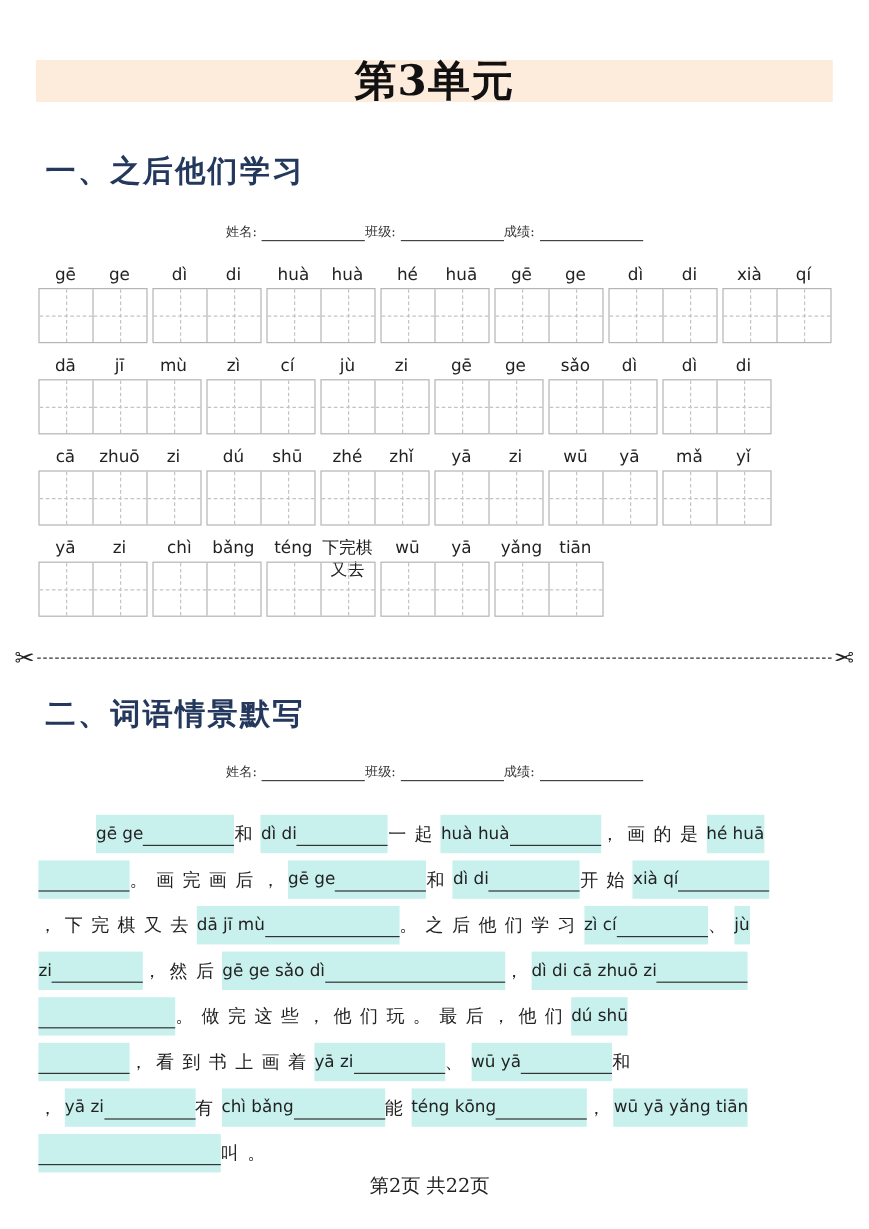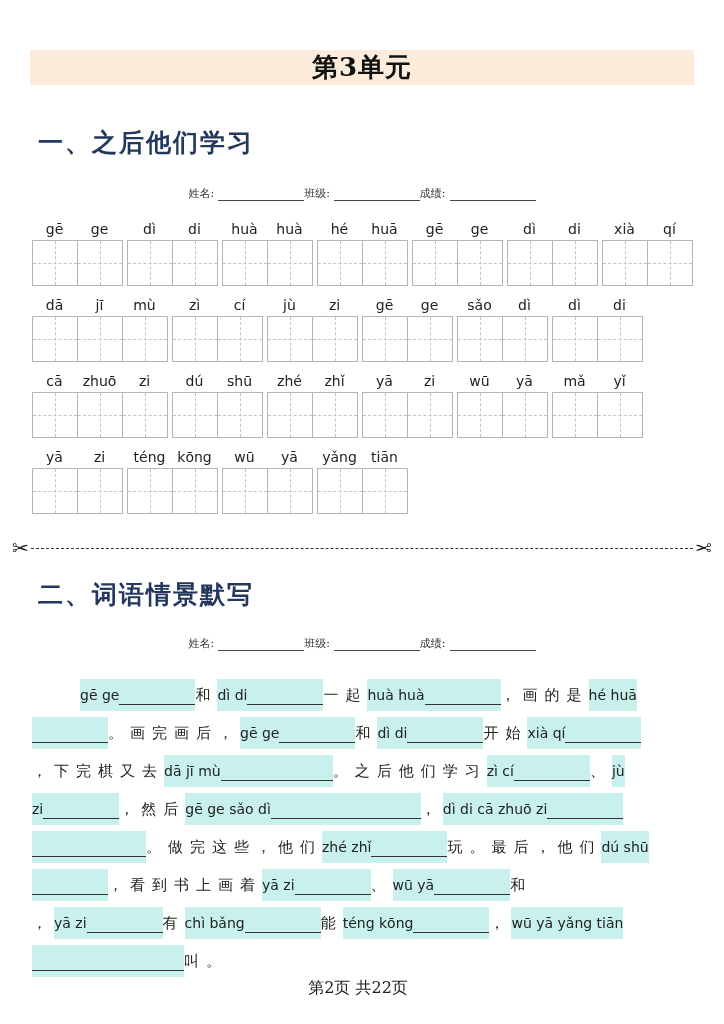--- a/index.html
+++ b/index.html
@@ -1,20 +1,20 @@
 <!DOCTYPE html>
 <html><head>
 <meta charset="utf-8">
 <style>
   html, body { margin:0; padding:0; }
   body { width:724px; height:1024px; background:#ffffff; position:relative; overflow:hidden;
          font-family:"DejaVu Sans", sans-serif; color:#222; }
   .unit-bar { position:absolute; left:30px; top:50px; width:664px; height:35px; background:#fdebdc;
               display:flex; align-items:center; justify-content:center; }
-  .unit-bar span { font-family:"DejaVu Serif", serif; font-weight:bold; font-size:26px; color:#111; letter-spacing:1px; }
+  .unit-bar span { font-family:"DejaVu Serif", serif; font-weight:bold; font-size:35px; color:#111; letter-spacing:1px; }
   .section-title { position:absolute; left:38px; font-family:"DejaVu Serif", serif; font-weight:bold;
                    font-size:25px; color:#23385c; letter-spacing:2px; }
   .info-row { position:absolute; left:0; width:724px; display:flex; justify-content:center; 
               font-family:"DejaVu Serif", serif; font-size:11px; color:#333; }
   .info-item { display:flex; align-items:flex-end; }
   .info-line { display:inline-block; width:86px; border-bottom:1px solid #444; height:12px; margin-left:4px; }
   .grid-row { position:absolute; left:32px; display:flex; gap:4px; }
   .group { display:flex; flex-direction:column; }
   .py-row { display:flex; height:20px; }
   .py { width:45px; text-align:center; font-size:14px; color:#222; line-height:18px; }
@@ -265,22 +265,32 @@
           <span class="py">yā</span>
           <span class="py">zi</span>
         </div>
         <div class="boxes">
           <div class="cell"></div>
           <div class="cell"></div>
         </div>
       </div>
       <div class="group">
         <div class="py-row">
+          <span class="py">chì</span>
+          <span class="py">bǎng</span>
+        </div>
+        <div class="boxes">
+          <div class="cell"></div>
+          <div class="cell"></div>
+        </div>
+      </div>
+      <div class="group">
+        <div class="py-row">
           <span class="py">téng</span>
-          <span class="py">kōng</span>
+          <span class="py">下完棋又去</span>
         </div>
         <div class="boxes">
           <div class="cell"></div>
           <div class="cell"></div>
         </div>
       </div>
       <div class="group">
         <div class="py-row">
           <span class="py">wū</span>
           <span class="py">yā</span>
@@ -399,24 +409,20 @@
         <span>dì di cā zhuō zi</span>
         <span class="blank" style="width: 76px;"></span>
       </span>
     </div>
     <div class="pline">
       <span class="hl">
         <span></span>
         <span class="blank" style="width: 114px;"></span>
       </span>
       <span class="txt">。做完这些，他们</span>
-      <span class="hl">
-        <span>zhé zhǐ</span>
-        <span class="blank" style="width: 76px;"></span>
-      </span>
       <span class="txt">玩。最后，他们</span>
       <span class="hl">
         <span>dú shū</span>
       </span>
     </div>
     <div class="pline">
       <span class="hl">
         <span></span>
         <span class="blank" style="width: 76px;"></span>
       </span>

